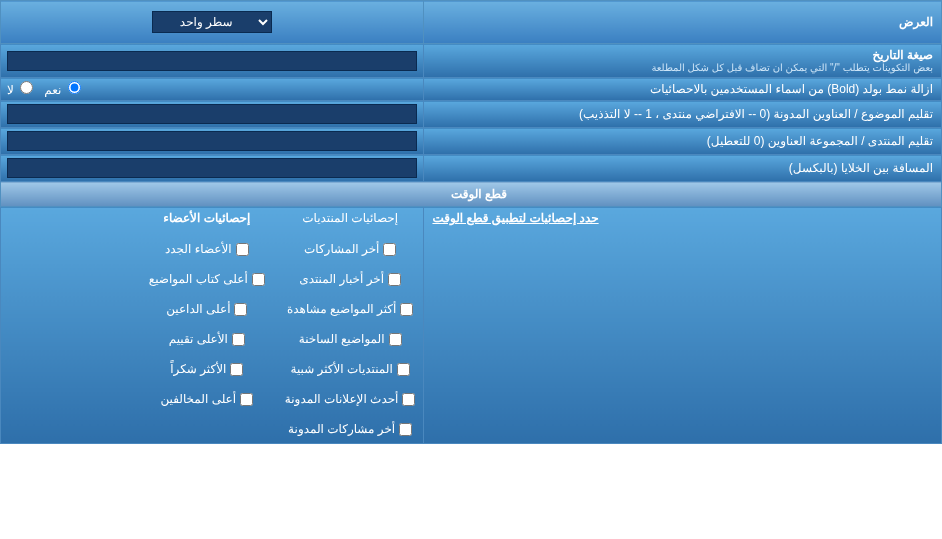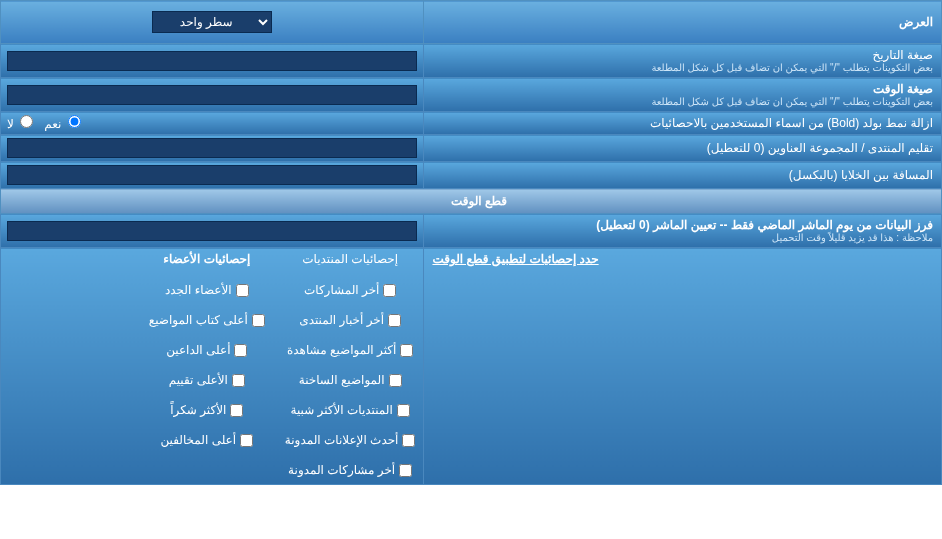--- a/index.html
+++ b/index.html
@@ -148,83 +148,71 @@
       <td class="row-header" style="width:55%; text-align:right;">العرض</td>
       <td class="row-header" style="width:45%; text-align:center;">
         <select>
           <option>سطر واحد</option>
         </select>
       </td>
     </tr>
 
     <tr>
       <td class="row-label">
-        <div style="font-weight:normal; color:#fff;">صيغة التاريخ</div>
+        <div style="font-weight:bold; color:#fff;">صيغة التاريخ</div>
         <div class="small-note">بعض التكوينات يتطلب "/" التي يمكن ان تضاف قبل كل شكل المطلعة</div>
       </td>
       <td class="row-input">
         <input type="text" style="">
       </td>
     </tr>
 
-    <tr>
-      <td class="row-label">
-        <div style="font-weight:bold; color:#fff;">صيغة الوقت</div>
-        <div class="small-note">بعض التكوينات يتطلب "/" التي يمكن ان تضاف قبل كل شكل المطلعة</div>
-      </td>
-      <td class="row-input">
-        <input type="text" style="">
-      </td>
-    </tr>
 
     <tr>
       <td class="row-label">ازالة نمط بولد (Bold) من اسماء المستخدمين بالاحصائيات</td>
       <td class="row-input">
         <div class="radio-group">
           <label class="radio-label">
             <input type="radio" name="bold_option" checked="" style="">
             <span>نعم</span>
           </label>
           <label class="radio-label">
             <input type="radio" name="bold_option" style="">
             <span>لا</span>
           </label>
         </div>
       </td>
     </tr>
 
+    <tr>
+      <td class="row-label">تقليم الموضوع / العناوين المدونة (0 -- الافتراضي منتدى ، 1 -- لا التذذيب)</td>
+      <td class="row-input">
+        <input type="text" style="">
+      </td>
+    </tr>
 
     <tr>
       <td class="row-label">تقليم المنتدى / المجموعة العناوين (0 للتعطيل)</td>
       <td class="row-input">
         <input type="text" style="">
       </td>
     </tr>
 
 
     <tr>
       <td class="row-label">المسافة بين الخلايا (بالبكسل)</td>
       <td class="row-input">
         <input type="text" style="">
       </td>
     </tr>
 
     <tr>
       <td colspan="2" class="row-section" style="background: linear-gradient(to bottom, #a0c8e8, #6090c0); padding-left: 24px;">قطع الوقت</td>
     </tr>
 
-    <tr>
-      <td class="row-label">
-        <div style="font-weight:bold;">فرز البيانات من يوم الماشر الماضي فقط -- تعيين الماشر (0 لتعطيل)</div>
-        <div class="small-note">ملاحظة : هذا قد يزيد قليلاً وقت التحميل</div>
-      </td>
-      <td class="row-input">
-        <input type="text" style="">
-      </td>
-    </tr>
 
     <tr>
       <td class="limit-label" style="vertical-align:top; font-weight:bold;">حدد إحصائيات لتطبيق قطع الوقت</td>
       <td class="row-checkboxes">
         <div class="checkboxes-wrapper">
 
           <div class="checkbox-col">
             <div style="color:#fff; font-weight:normal; margin-bottom:4px;">إحصائيات المنتديات</div>
             <div class="checkbox-item">
               <input type="checkbox" style="">

